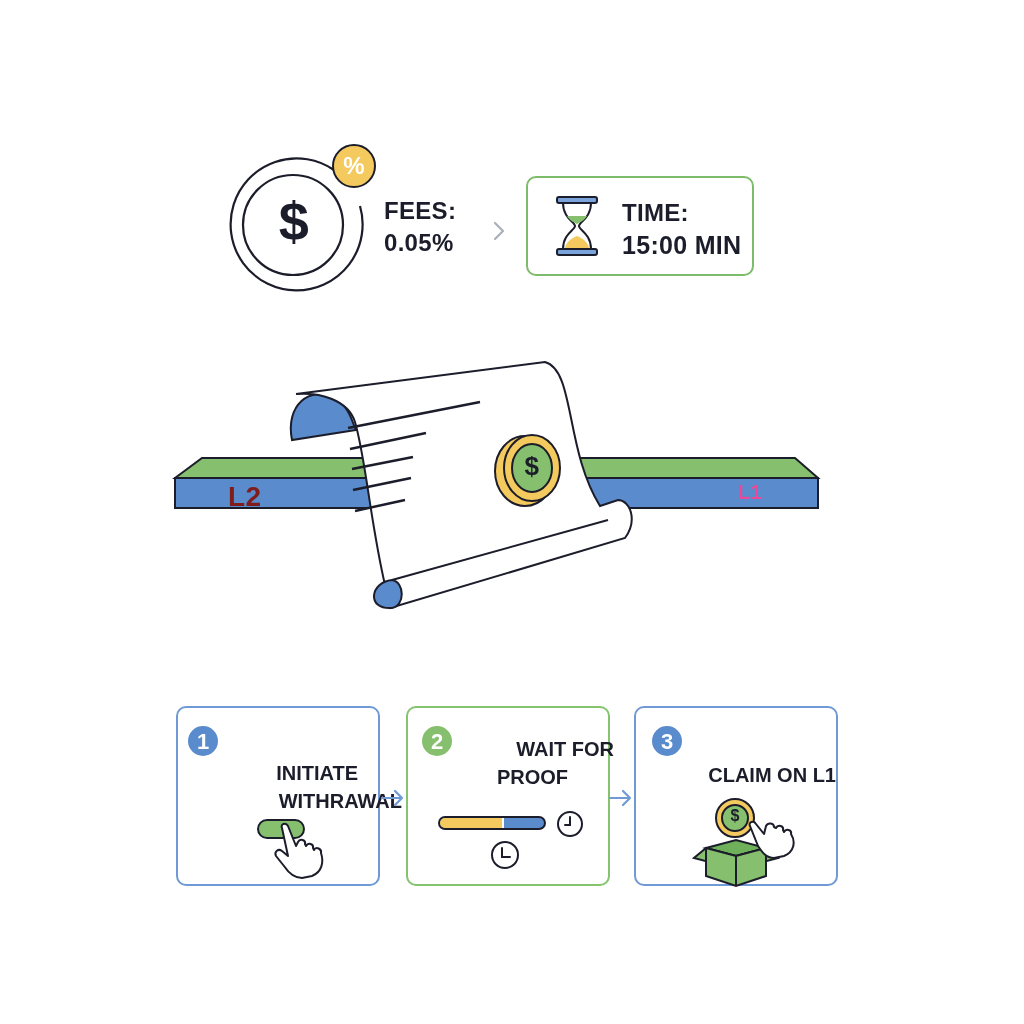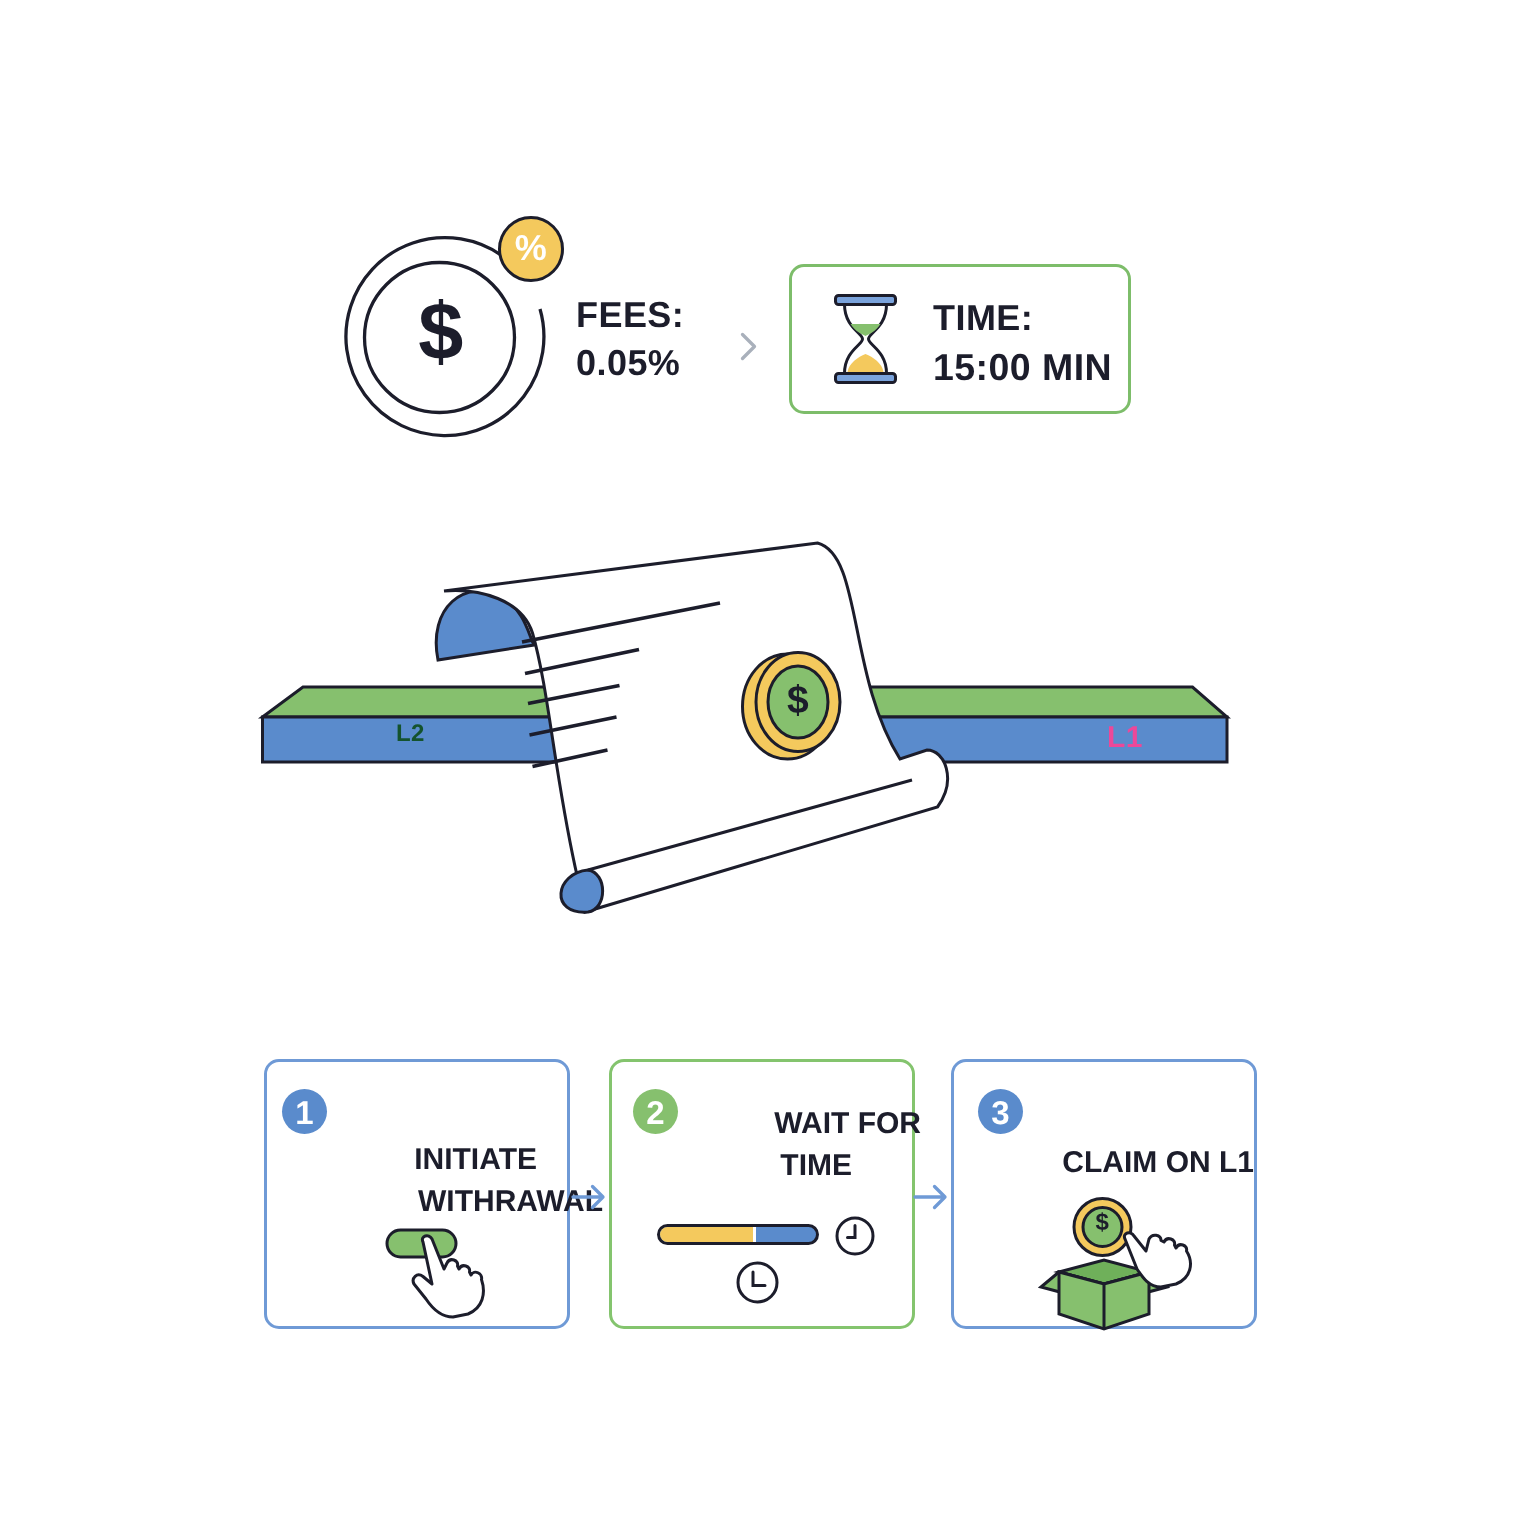--- a/index.html
+++ b/index.html
@@ -68,21 +68,21 @@
     <line x1="180" y1="99" x2="256" y2="83" stroke="#1c1d2b" stroke-width="2.4"></line>
     <line x1="182" y1="119" x2="243" y2="107" stroke="#1c1d2b" stroke-width="2.4"></line>
     <line x1="183" y1="140" x2="241" y2="128" stroke="#1c1d2b" stroke-width="2.4"></line>
     <line x1="185" y1="161" x2="235" y2="150" stroke="#1c1d2b" stroke-width="2.4"></line>
 
     <ellipse cx="355" cy="121" rx="30" ry="35" fill="#f4c95d" stroke="#1c1d2b" stroke-width="2"></ellipse>
     <ellipse cx="362" cy="118" rx="28" ry="33" fill="#f4c95d" stroke="#1c1d2b" stroke-width="2"></ellipse>
     <ellipse cx="362" cy="118" rx="20" ry="24" fill="#86c06e" stroke="#1c1d2b" stroke-width="2"></ellipse>
   </svg>
   <div class="abs lbl" style="left:350px;top:101px;width:24px;text-align:center;font-size:26px;color:#1c1d2b;">$</div>
-  <div class="abs lbl" style="left:58px;top:131px;font-size:16px;color:#14532d;margin-left:36px;">L2</div>
+  <div class="abs lbl" style="left:58px;top:131px;font-size:28px;color:#7f1d1d;">L2</div>
   <div class="abs lbl" style="left:568px;top:131px;font-size:20px;color:#ec4899;">L1</div>
 </div>
 
 <div class="abs step step-blue" style="left:176px;">
   <div class="abs badge" style="left:10px;top:18px;background:#5a8bcc;">1</div>
   <div class="abs step-title" style="left:0;width:180px;top:52px;">INITIATE</div>
   <div class="abs step-title" style="left:0;width:224px;top:80px;">WITHRAWAL</div>
   <div class="abs" style="left:76px;top:108px;">
     <svg width="80" height="64" viewBox="0 0 80 64">
       <rect x="4" y="4" width="46" height="18" rx="9" fill="#86c06e" stroke="#1c1d2b" stroke-width="2"></rect>
@@ -93,21 +93,21 @@
 
 <div class="abs" style="left:380px;top:788px;">
   <svg width="26" height="20" viewBox="0 0 26 20">
       <path d="M2 10 L22 10 M15 3 L22 10 L15 17" fill="none" stroke="#6f9ad6" stroke-width="2.2" stroke-linecap="round" stroke-linejoin="round"></path>
     </svg>
 </div>
 
 <div class="abs step step-green" style="left:406px;">
   <div class="abs badge" style="left:14px;top:18px;background:#86c06e;">2</div>
   <div class="abs step-title" style="left:56px;width:150px;top:28px;">WAIT FOR</div>
-  <div class="abs step-title" style="left:40px;width:120px;top:56px;">TIME</div>
+  <div class="abs step-title" style="left:40px;width:120px;top:56px;">PROOF</div>
   <div class="abs" style="left:30px;top:108px;width:108px;height:14px;border:2px solid #1c1d2b;border-radius:8px;background:#5a8bcc;overflow:hidden;box-sizing:border-box;">
     <div style="width:62%;height:100%;background:#f4c95d;border-right:2px solid #fff;box-sizing:border-box;"></div>
   </div>
   <div class="abs" style="left:148px;top:102px;">
     <svg width="28" height="28" viewBox="0 0 28 28">
         <circle cx="14" cy="14" r="12" fill="#fff" stroke="#1c1d2b" stroke-width="2"></circle>
         <path d="M14 7 L14 15 L9 15" fill="none" stroke="#1c1d2b" stroke-width="2" stroke-linecap="round"></path>
       </svg>
   </div>
   <div class="abs" style="left:82px;top:132px;">

